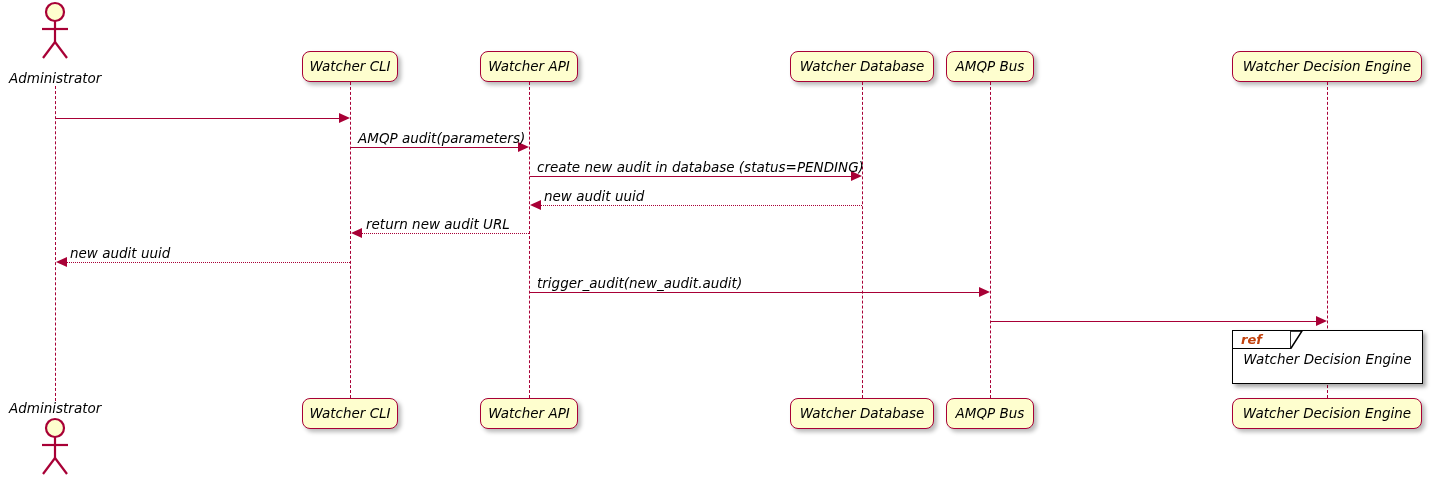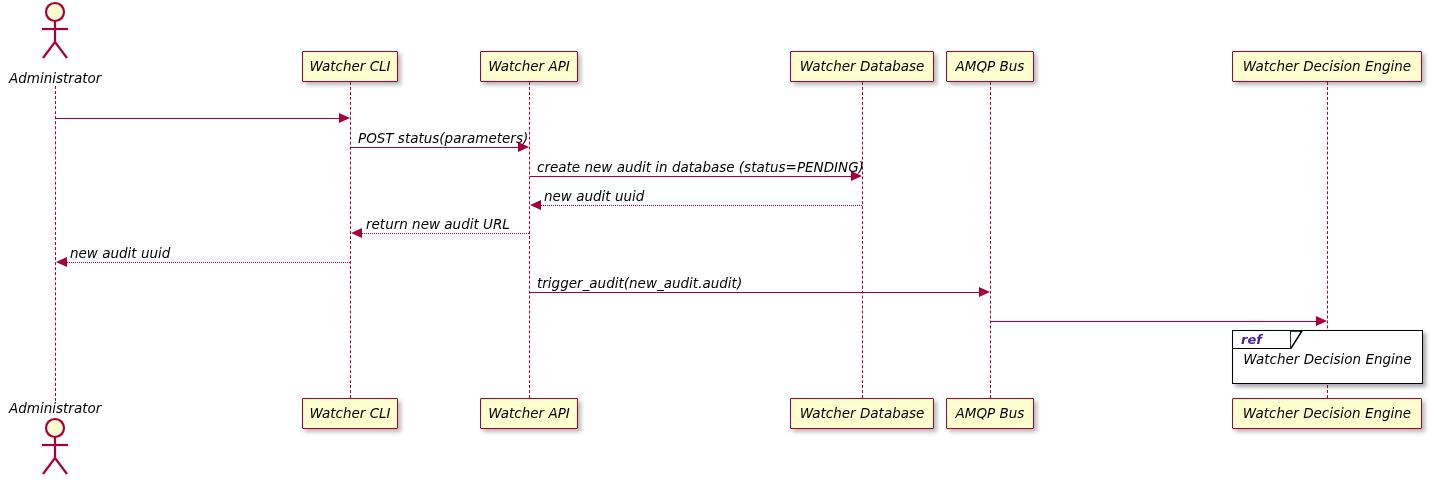--- a/index.html
+++ b/index.html
@@ -26,21 +26,21 @@
     background: #FEFECE;
     border: 1.5px solid #A80036;
     color: #000000;
     font-size: 13.5px;
     line-height: 1;
     display: flex;
     align-items: center;
     justify-content: center;
     white-space: nowrap;
     box-shadow: 3px 3px 4px rgba(0,0,0,0.28);
-    border-radius: 1px;
+    border-radius: 8px;
   }
   
   .lifeline {
     position: absolute;
     width: 0;
     border-left: 1.5px dashed #A80036;
   }
   
   .actor {
     position: absolute;
@@ -97,21 +97,21 @@
     border-right: 1.5px solid #000000;
     border-bottom: 1.5px solid #000000;
     background: #FFFFFF;
   }
   .ref-tab-label {
     position: absolute;
     left: 8px;
     top: 2px;
     font-size: 13px;
     font-weight: bold;
-    color: #4c1d95;
+    color: #c2410c;
     line-height: 1;
   }
   .ref-body {
     position: absolute;
     left: 0;
     top: 20px;
     width: 100%;
     text-align: center;
     font-size: 13.5px;
     color: #000000;
@@ -157,21 +157,21 @@
   <div class="lifeline" style="left:529px; top:82px; height:316px;"></div>
   <div class="lifeline" style="left:862px; top:82px; height:316px;"></div>
   <div class="lifeline" style="left:990px; top:82px; height:316px;"></div>
   <div class="lifeline" style="left:1327px; top:82px; height:316px;"></div>
 
   <div class="msg-line" style="left:56px; top:118px; width:284px;"></div>
   <div class="msg-arrow right" style="left:339px; top:113px;"></div>
 
   <div class="msg-line" style="left:351px; top:147px; width:168px;"></div>
   <div class="msg-arrow right" style="left:518px; top:142px;"></div>
-  <div class="msg-label" style="left:358px; top:132px;">POST status(parameters)</div>
+  <div class="msg-label" style="left:358px; top:132px;">AMQP audit(parameters)</div>
 
   <div class="msg-line" style="left:530px; top:176px; width:322px;"></div>
   <div class="msg-arrow right" style="left:851px; top:171px;"></div>
   <div class="msg-label" style="left:537px; top:161px;text-align:center;">create new audit in database (status=PENDING)</div>
 
   <div class="msg-line dotted" style="left:540px; top:205px; width:322px;"></div>
   <div class="msg-arrow left" style="left:530px; top:200px;"></div>
   <div class="msg-label" style="left:544px; top:190px;">new audit uuid</div>
 
   <div class="msg-line dotted" style="left:361px; top:233px; width:168px;"></div>

